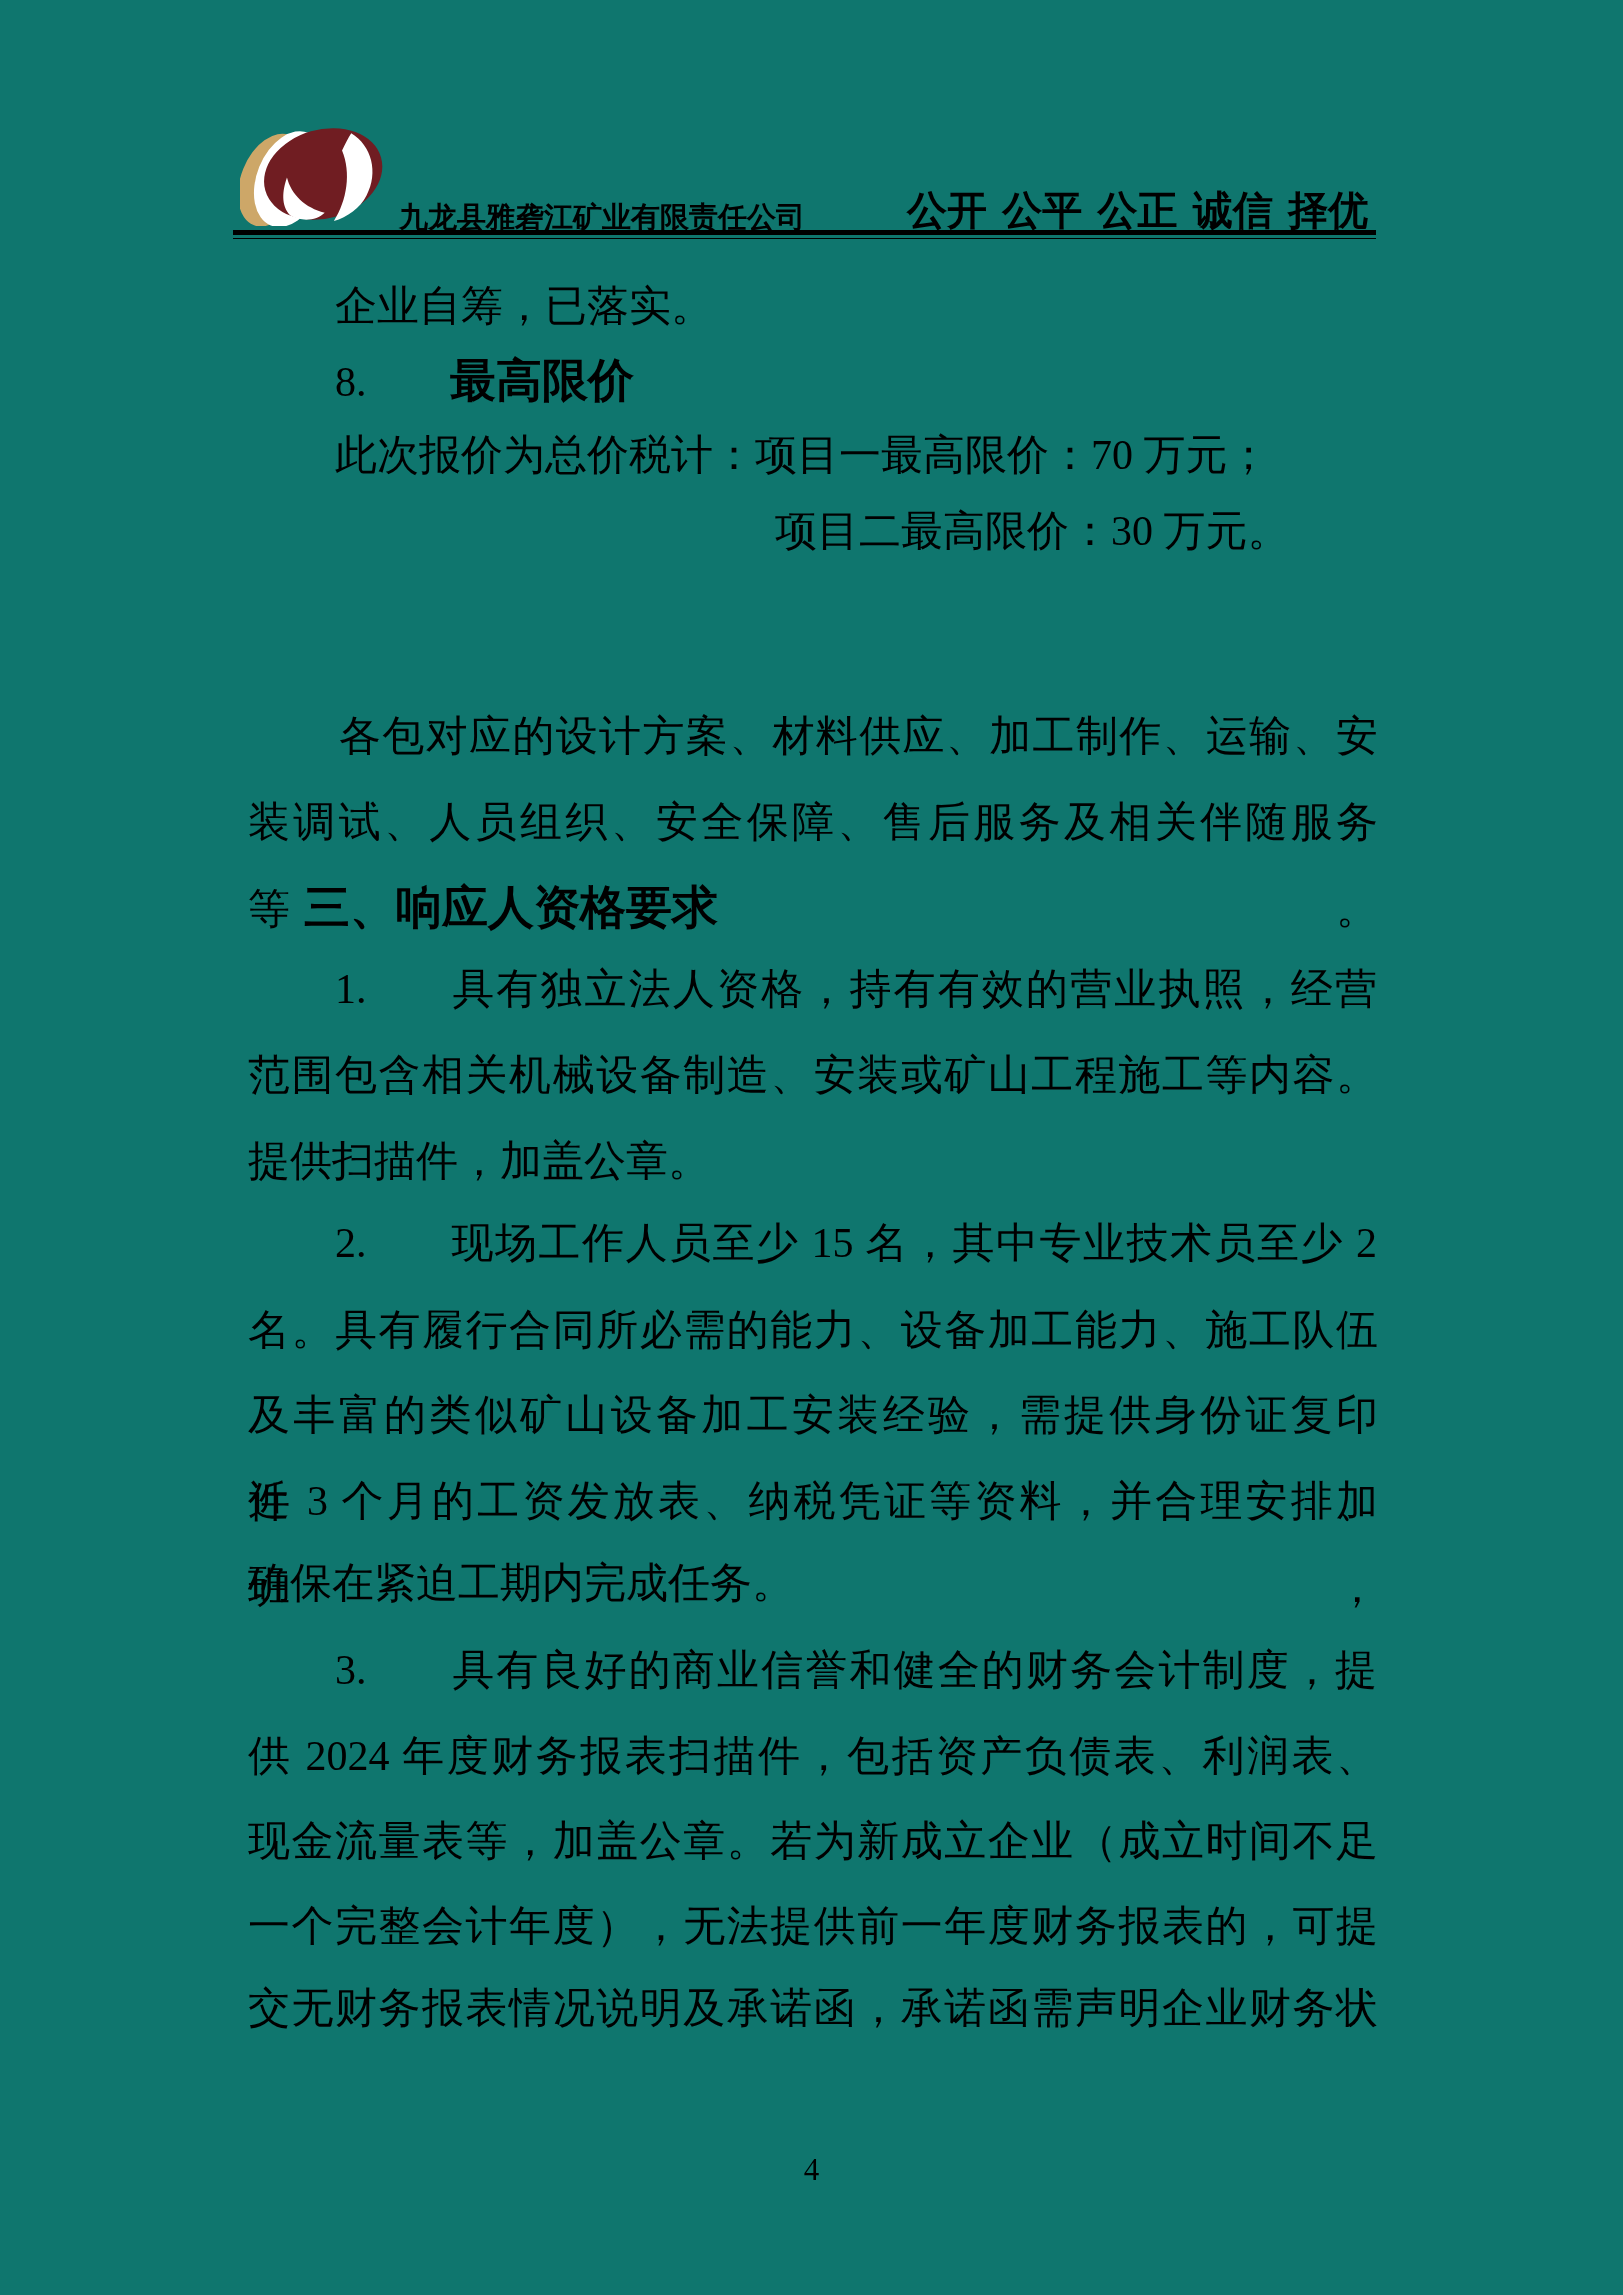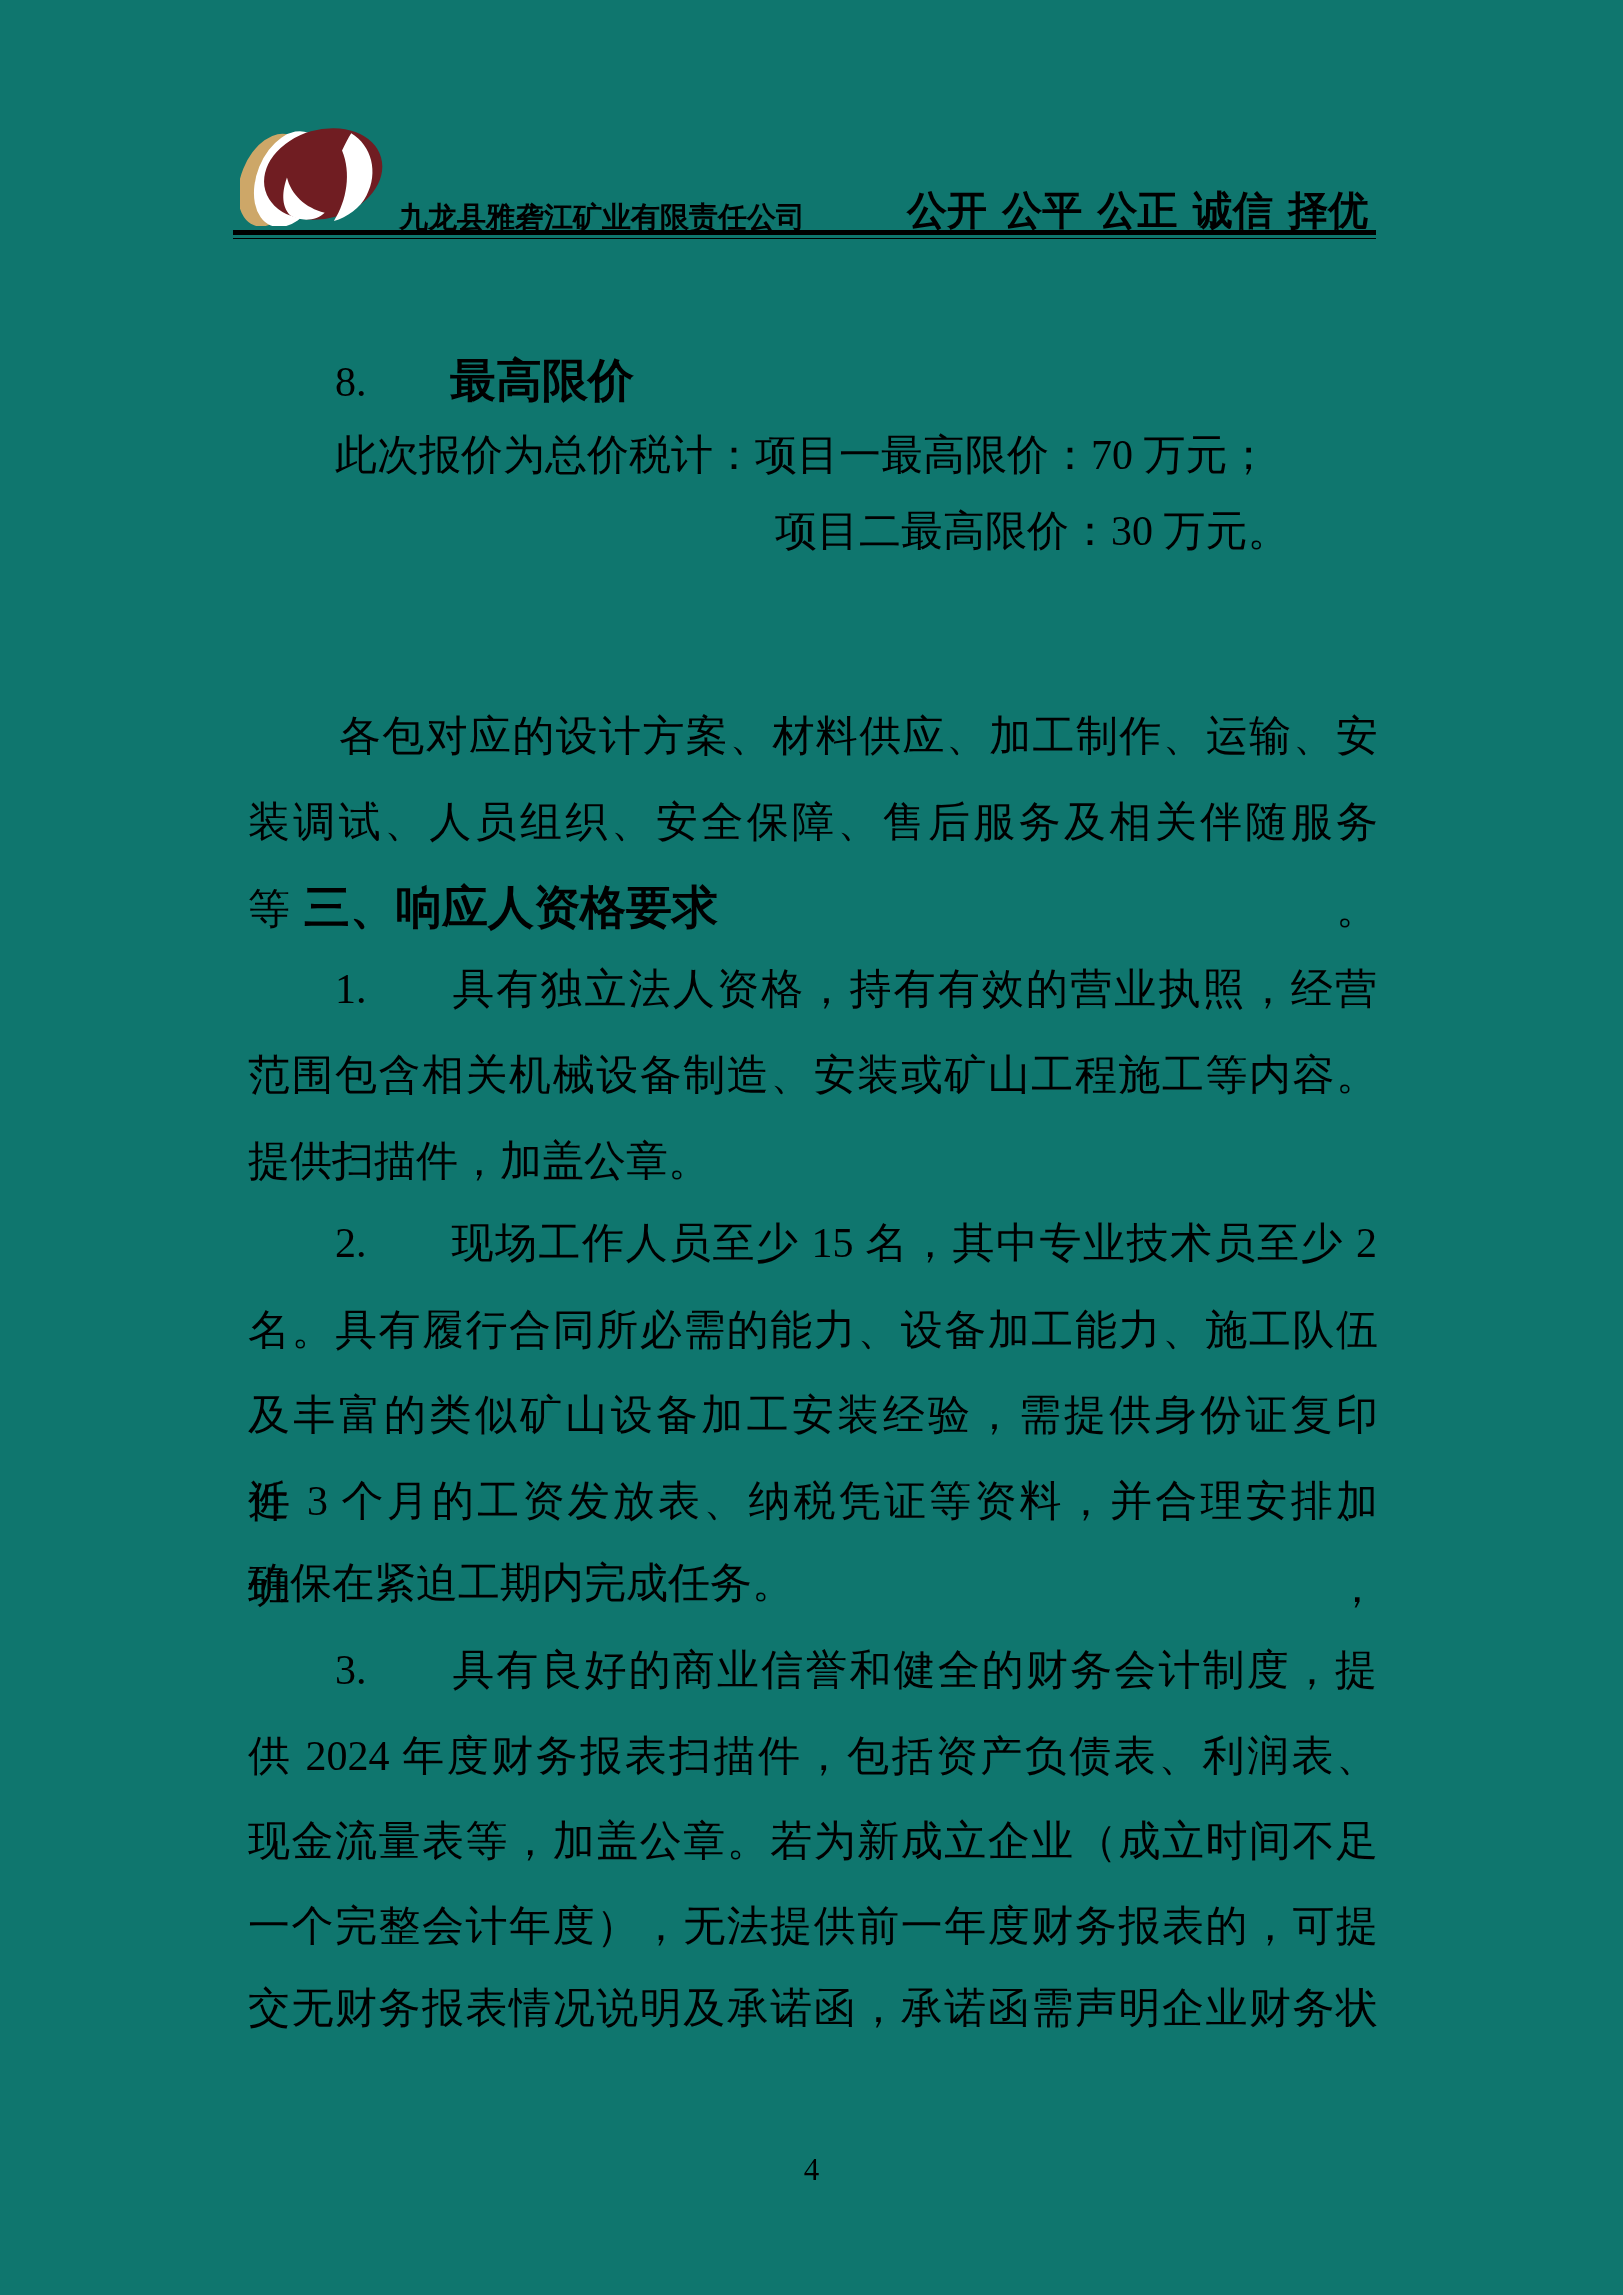--- a/index.html
+++ b/index.html
@@ -89,20 +89,21 @@
   <div class="slogans">
     <span>公开</span>
     <span>公平</span>
     <span>公正</span>
     <span>诚信</span>
     <span>择优</span>
   </div>
 
   <div class="rule"></div>
 
+  <div class="line l0">企业自筹，已落实。</div>
 
   <div class="line l1">
     <span class="num hnum">8.</span><span class="h">最高限价</span>
   </div>
 
   <div class="line l2">此次报价为总价税计：项目一最高限价：70 万元；</div>
   <div class="line l3">项目二最高限价：30 万元。</div>
 
 
   <div class="line l5 just">各包对应的设计方案、材料供应、加工制作、运输、安</div>

